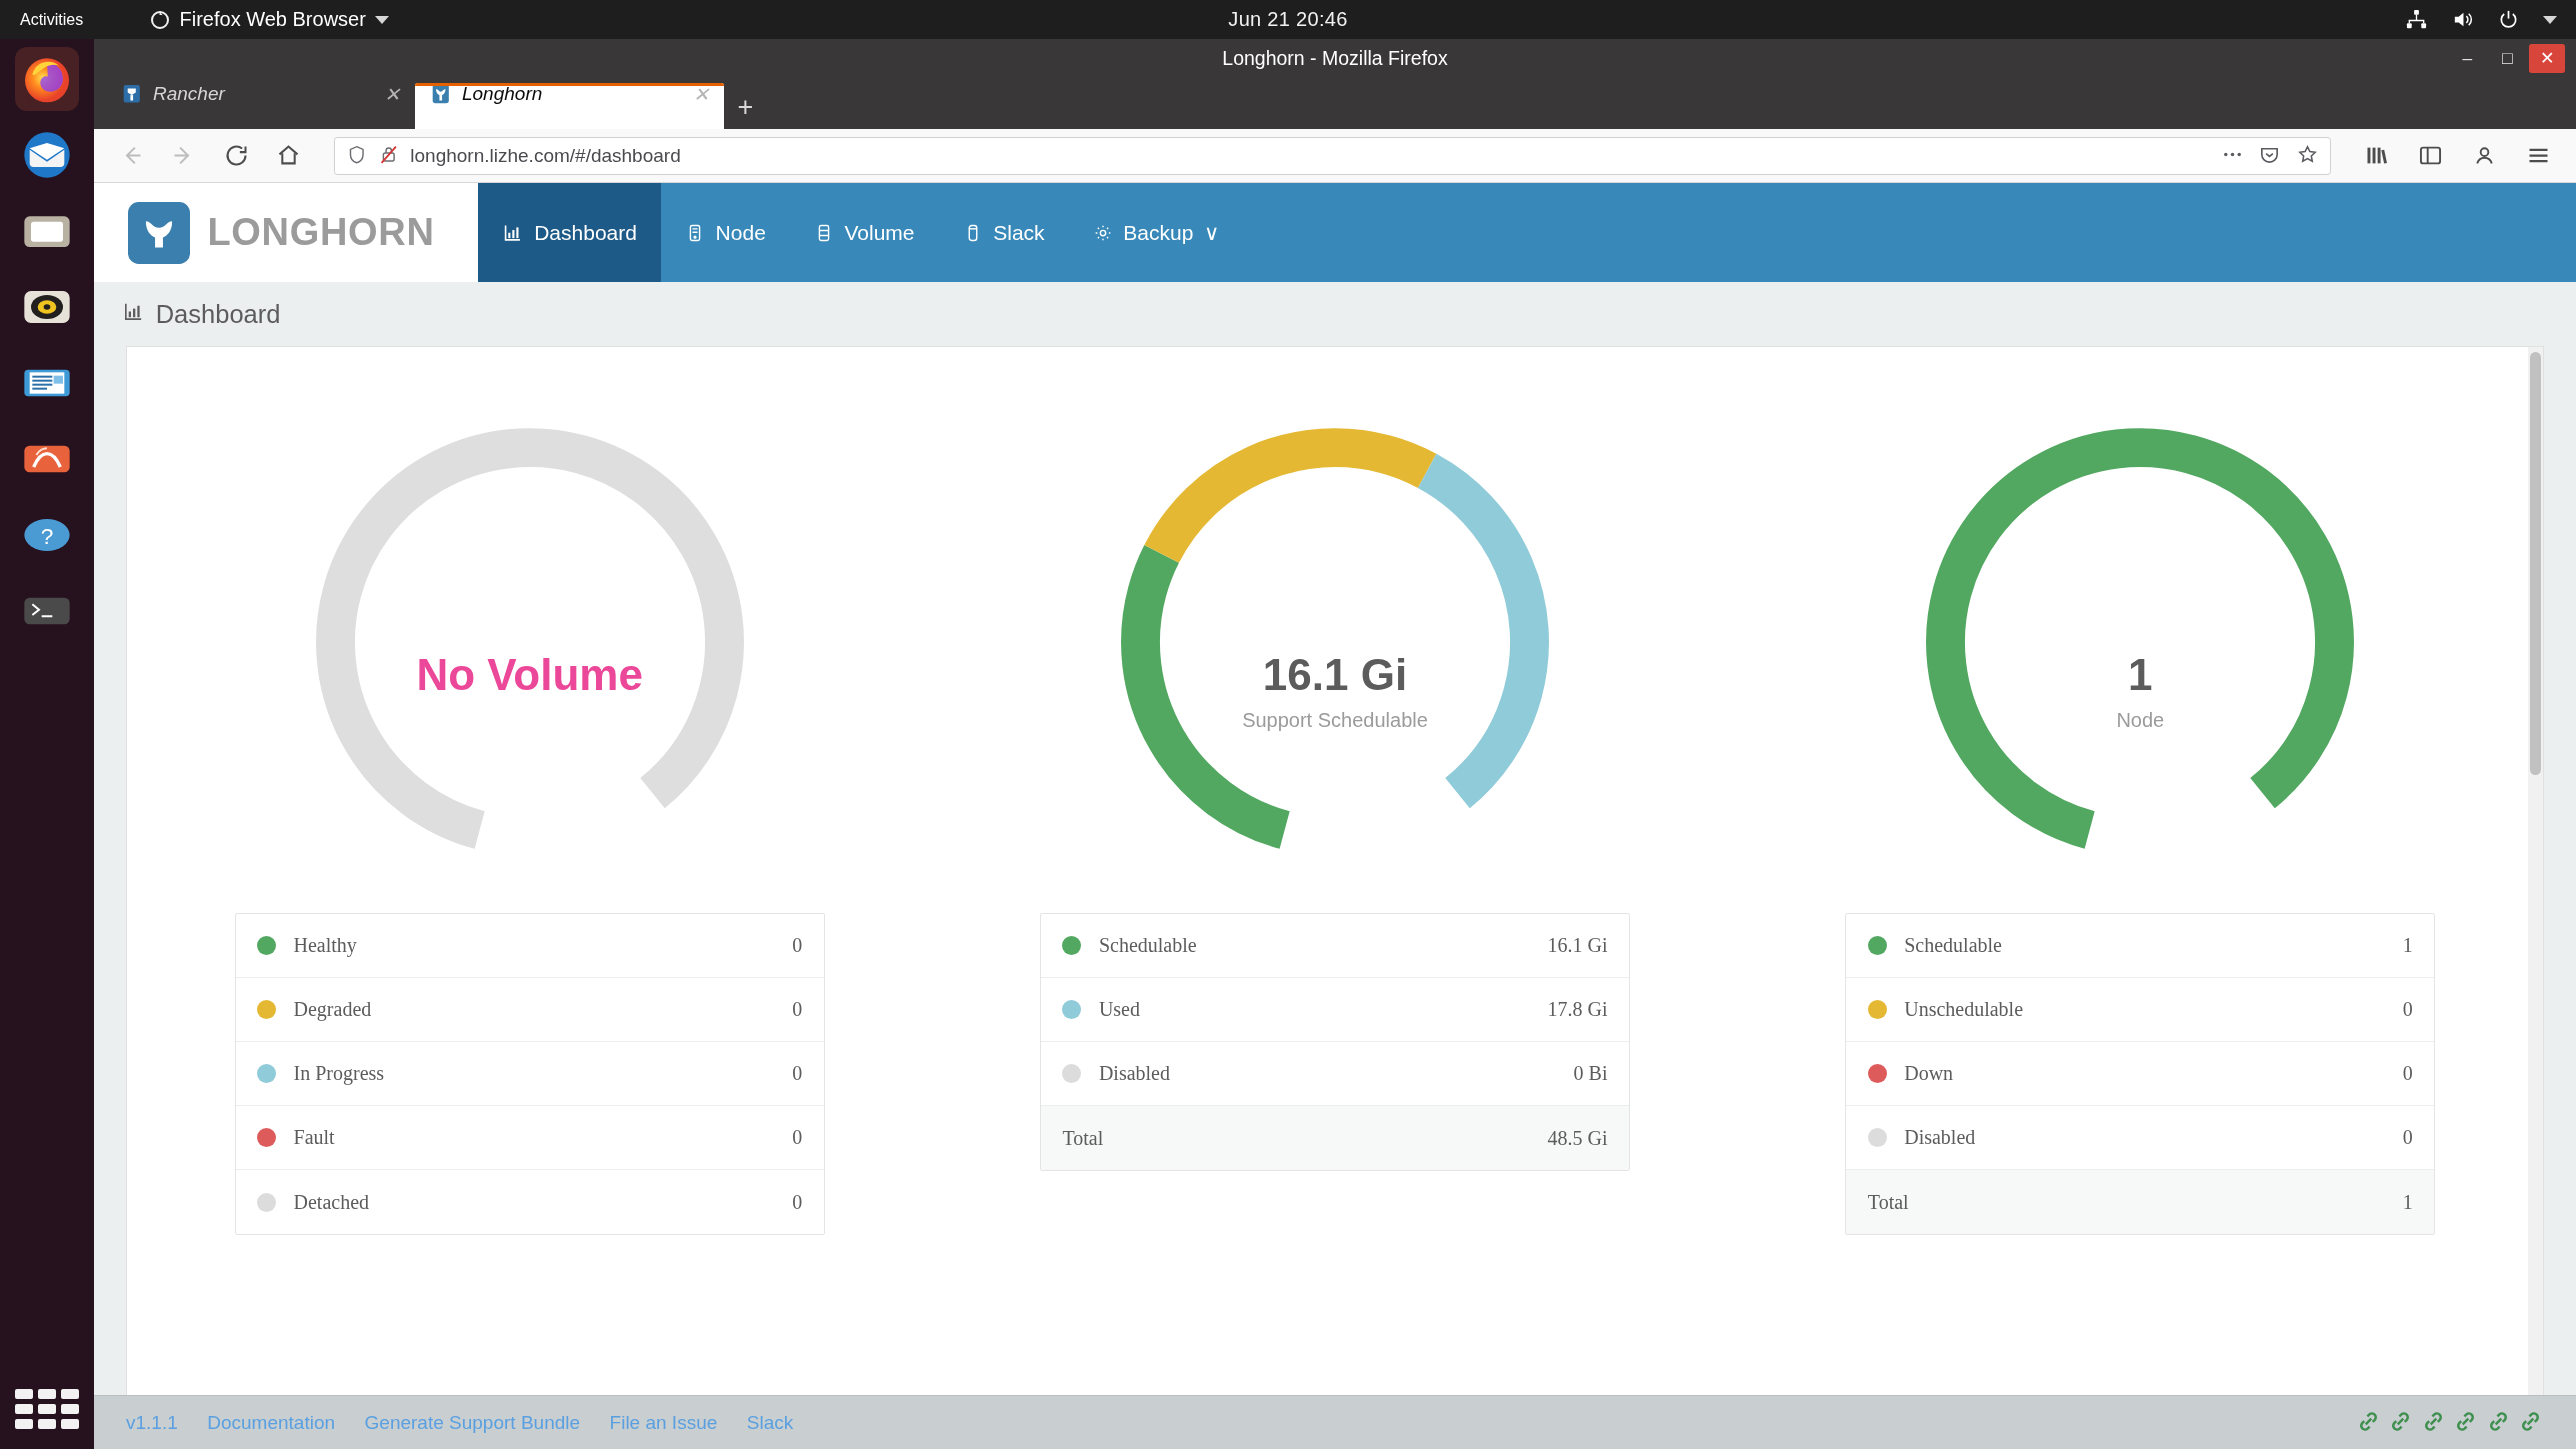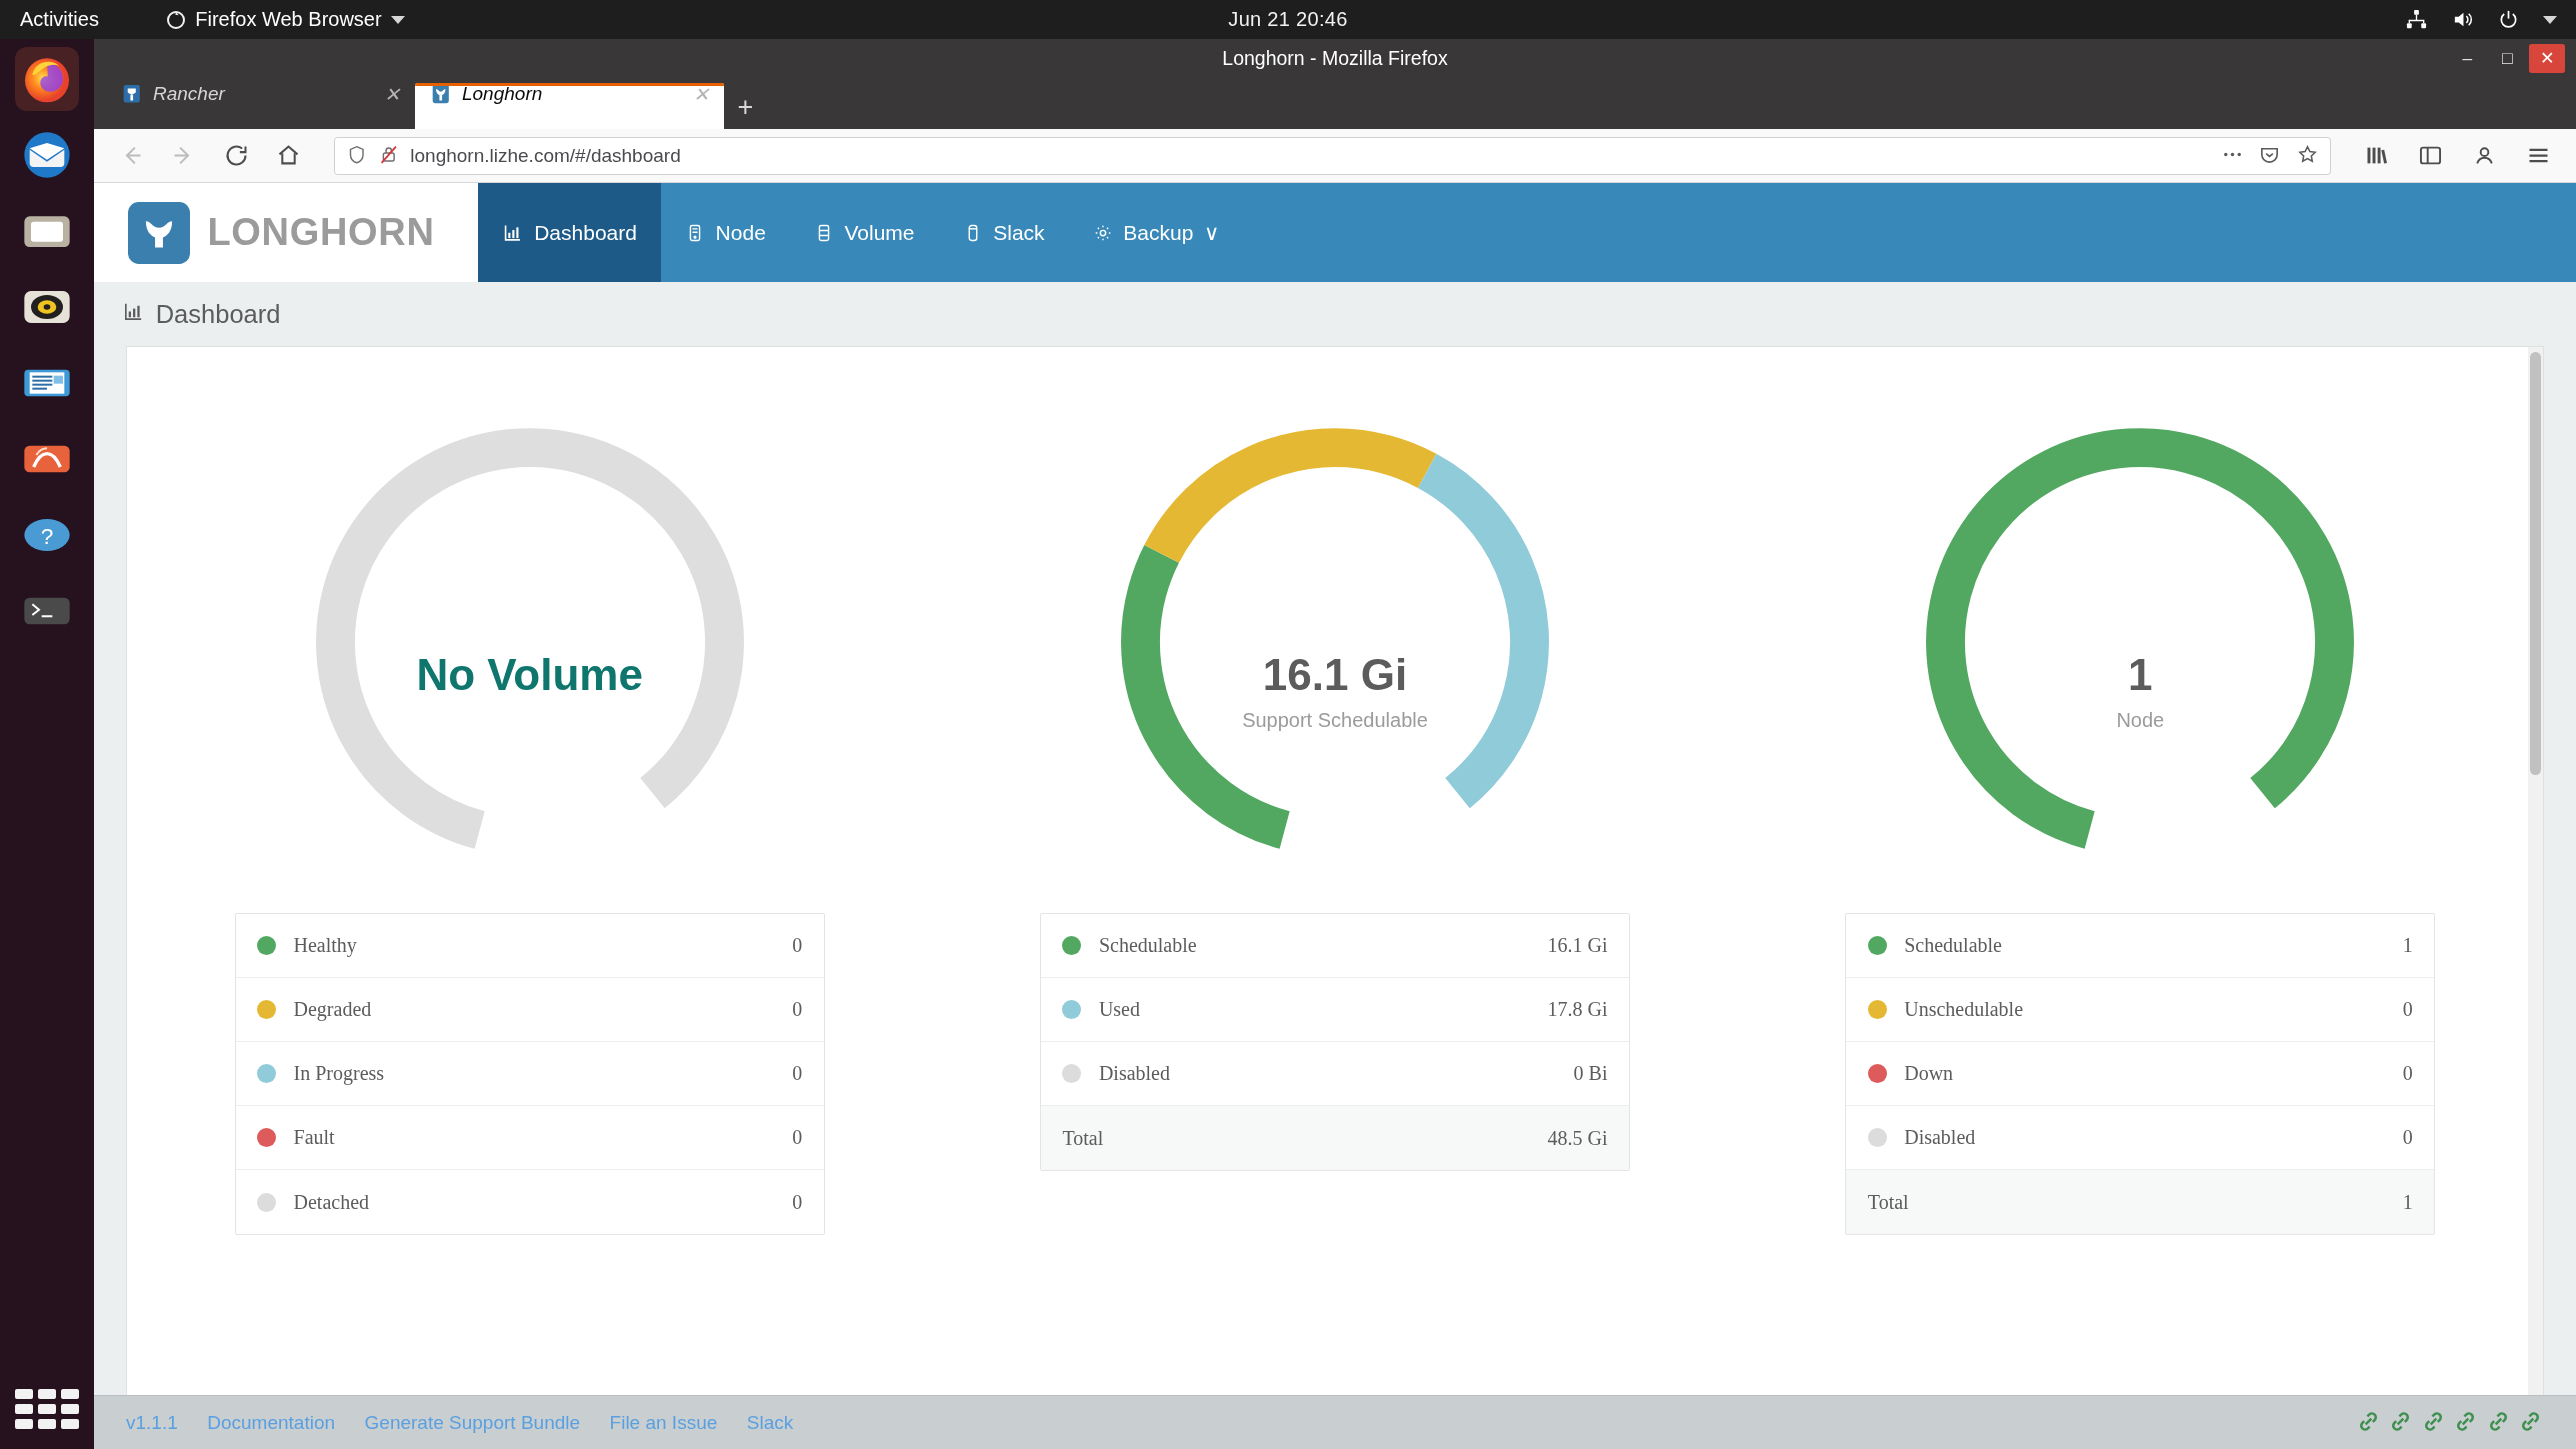--- a/index.html
+++ b/index.html
@@ -10,21 +10,21 @@
     background: #2b1a22;
   }
 
   
   .gnome-topbar {
     position: absolute; top: 0; left: 0; width: 2576px; height: 39px;
     background: #1e1e1e; color: #ffffff;
     display: flex; align-items: center;
     font-size: 20px;
   }
-  .activities { margin-left: 20px; font-size: 20px; color: #ffffff; }
+  .activities { margin-left: 20px; font-size: 16px; color: #ffffff; }
   .app-menu { margin-left: 67px; display: flex; align-items: center; gap: 9.4px; }
   .app-menu .ffx-mini { width: 20px; height: 20px; }
   .caret-down {
     width: 0; height: 0; border-left: 7.4px solid transparent;
     border-right: 7.4px solid transparent; border-top: 8px solid #d6d6d6;
     display: inline-block;
   }
   .clock {
     position: absolute; left: 0; right: 0; text-align: center;
     font-size: 20px; letter-spacing: 0.3px; color: #f2f2f2;
@@ -139,21 +139,21 @@
   }
   .lh-cols { display: flex; height: 100%; }
   .lh-col { flex: 1; display: flex; flex-direction: column; align-items: center; }
 
   .gauge-wrap { margin-top: 40px; width: 550px; height: 510px; position: relative; }
   .gauge-wrap svg { display: block; }
   .gauge-center {
     position: absolute; left: 0; right: 0; top: 265px; text-align: center;
   }
   .gauge-value { font-size: 44px; font-weight: 700; color: #5c5c5c; line-height: 1.05; }
-  .gauge-value.empty { color: #0f766e; }
+  .gauge-value.empty { color: #ec4899; }
   .gauge-label { font-size: 20px; color: #9b9b9b; margin-top: 10.7px; }
 
   .legend {
     width: 590px; margin-top: 16px; border: 0.7px solid #e4e4e4; border-radius: 2px;
     background: #ffffff;
     font-family: Liberation Serif, serif;
   }
   .legend-row {
     display: flex; align-items: center; height: 64px; padding: 0 21.5px;
     font-size: 20px; color: #5c5c5c; border-bottom: 0.7px solid #ededed;

